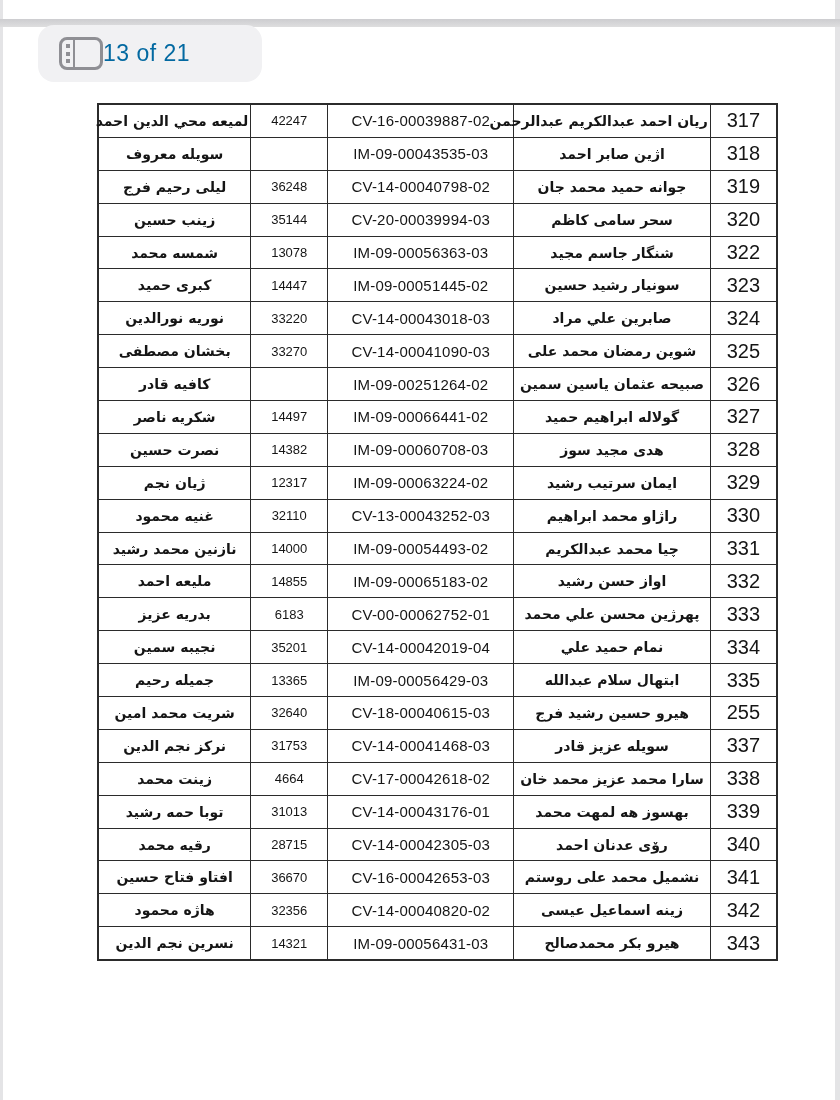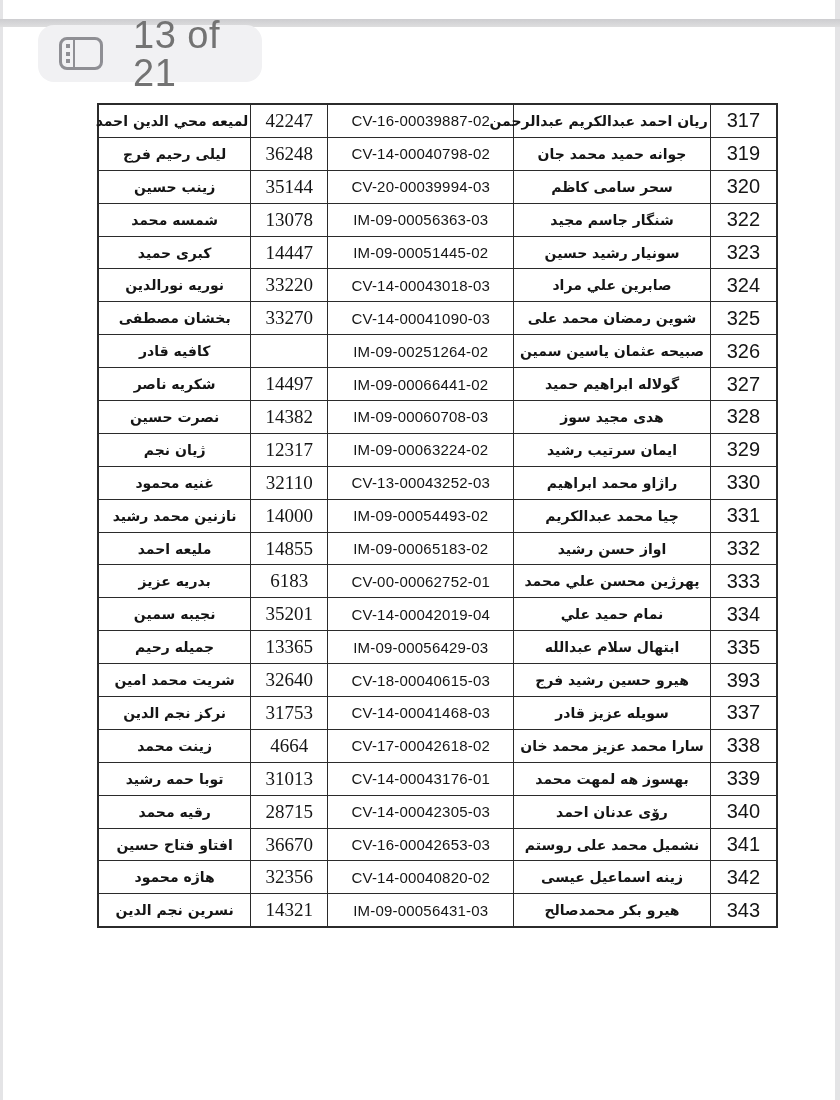--- a/index.html
+++ b/index.html
@@ -39,23 +39,23 @@
   }
   .pill-icon .side-col {
     position: absolute; left: 0; top: 0; bottom: 0;
     width: 11px;
     border-right: 2.5px solid #8f8f94;
     display: flex; flex-direction: column;
     align-items: center; justify-content: space-evenly;
   }
   .pill-icon .dot { width: 4px; height: 4px; background: #8f8f94; }
   .pill-label {
-    margin-left: 30px;
-    font-size: 38px; line-height: 1;
-    color: #737373;
+    margin-left: 0;
+    font-size: 23px; line-height: 1;
+    color: #0369a1;
     letter-spacing: 0.5px;
   }
 
   .doc-table {
     position: absolute; left: 97px; top: 103px;
     width: 681px;
     border-collapse: collapse;
     table-layout: fixed;
     border: 2px solid #2b2b2b;
   }
@@ -75,22 +75,22 @@
   .col-namea { width: 194px; }
   .col-no    { width: 66px; }
 
   td.cell-arabic {
     font-family: "DejaVu Sans", sans-serif;
     font-size: 14px; font-weight: 600;
     direction: rtl;
     margin-top: 32px;
   }
   td.cell-num {
-    font-size: 19px;
-    font-family: Liberation Serif, serif;
+    font-size: 13px;
+    font-family: Liberation Sans, sans-serif;
   }
   td.cell-code {
     font-size: 15px;
     letter-spacing: 0.2px;
     font-family: "Liberation Sans", sans-serif;
   }
   td.cell-no {
     font-size: 20px;
     font-family: "Liberation Sans", sans-serif;
   }
@@ -125,20 +125,27 @@
     </colgroup>
     <tbody>
         <tr>
       <td class="cell-arabic">لميعه محي الدين احمد</td>
       <td class="cell-num">42247</td>
       <td class="cell-code">CV-16-00039887-02</td>
       <td class="cell-arabic">ريان احمد عبدالكريم عبدالرحمن</td>
       <td class="cell-no">317</td>
     </tr>
         <tr>
+      <td class="cell-arabic">سويله معروف</td>
+      <td class="cell-num"></td>
+      <td class="cell-code">IM-09-00043535-03</td>
+      <td class="cell-arabic">اژين صابر احمد</td>
+      <td class="cell-no">318</td>
+    </tr>
+        <tr>
       <td class="cell-arabic">ليلى رحيم فرج</td>
       <td class="cell-num">36248</td>
       <td class="cell-code">CV-14-00040798-02</td>
       <td class="cell-arabic">جوانه حميد محمد جان</td>
       <td class="cell-no">319</td>
     </tr>
         <tr>
       <td class="cell-arabic">زينب حسين</td>
       <td class="cell-num">35144</td>
       <td class="cell-code">CV-20-00039994-03</td>
@@ -241,21 +248,21 @@
       <td class="cell-num">13365</td>
       <td class="cell-code">IM-09-00056429-03</td>
       <td class="cell-arabic">ابتهال سلام عبدالله</td>
       <td class="cell-no">335</td>
     </tr>
         <tr>
       <td class="cell-arabic">شريت محمد امين</td>
       <td class="cell-num">32640</td>
       <td class="cell-code">CV-18-00040615-03</td>
       <td class="cell-arabic">هيرو حسين رشيد فرج</td>
-      <td class="cell-no">393</td>
+      <td class="cell-no">255</td>
     </tr>
         <tr>
       <td class="cell-arabic">نركز نجم الدين</td>
       <td class="cell-num">31753</td>
       <td class="cell-code">CV-14-00041468-03</td>
       <td class="cell-arabic">سويله عزيز قادر</td>
       <td class="cell-no">337</td>
     </tr>
         <tr>
       <td class="cell-arabic">زينت محمد</td>

